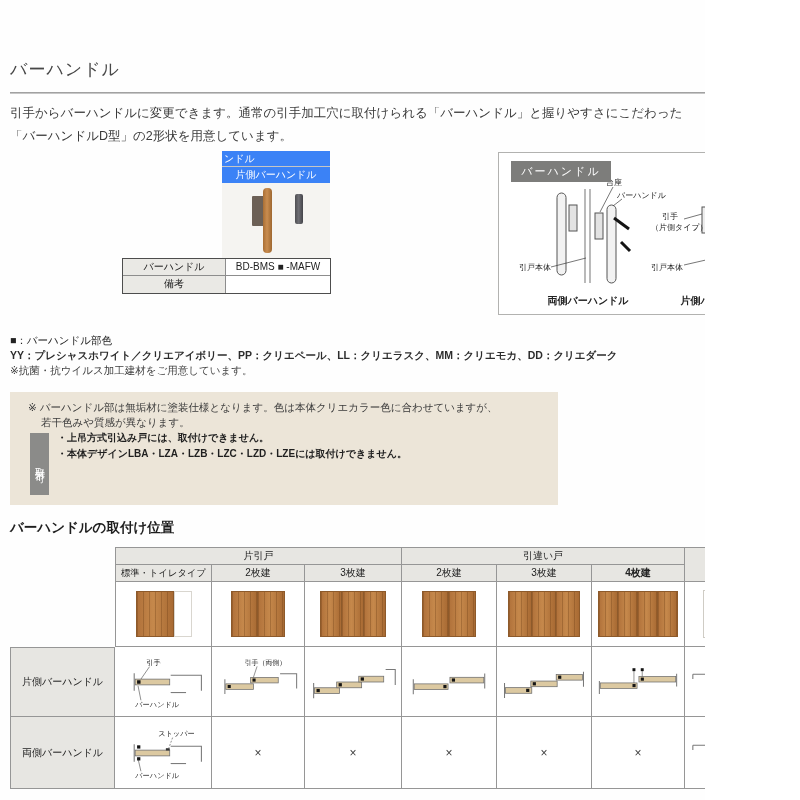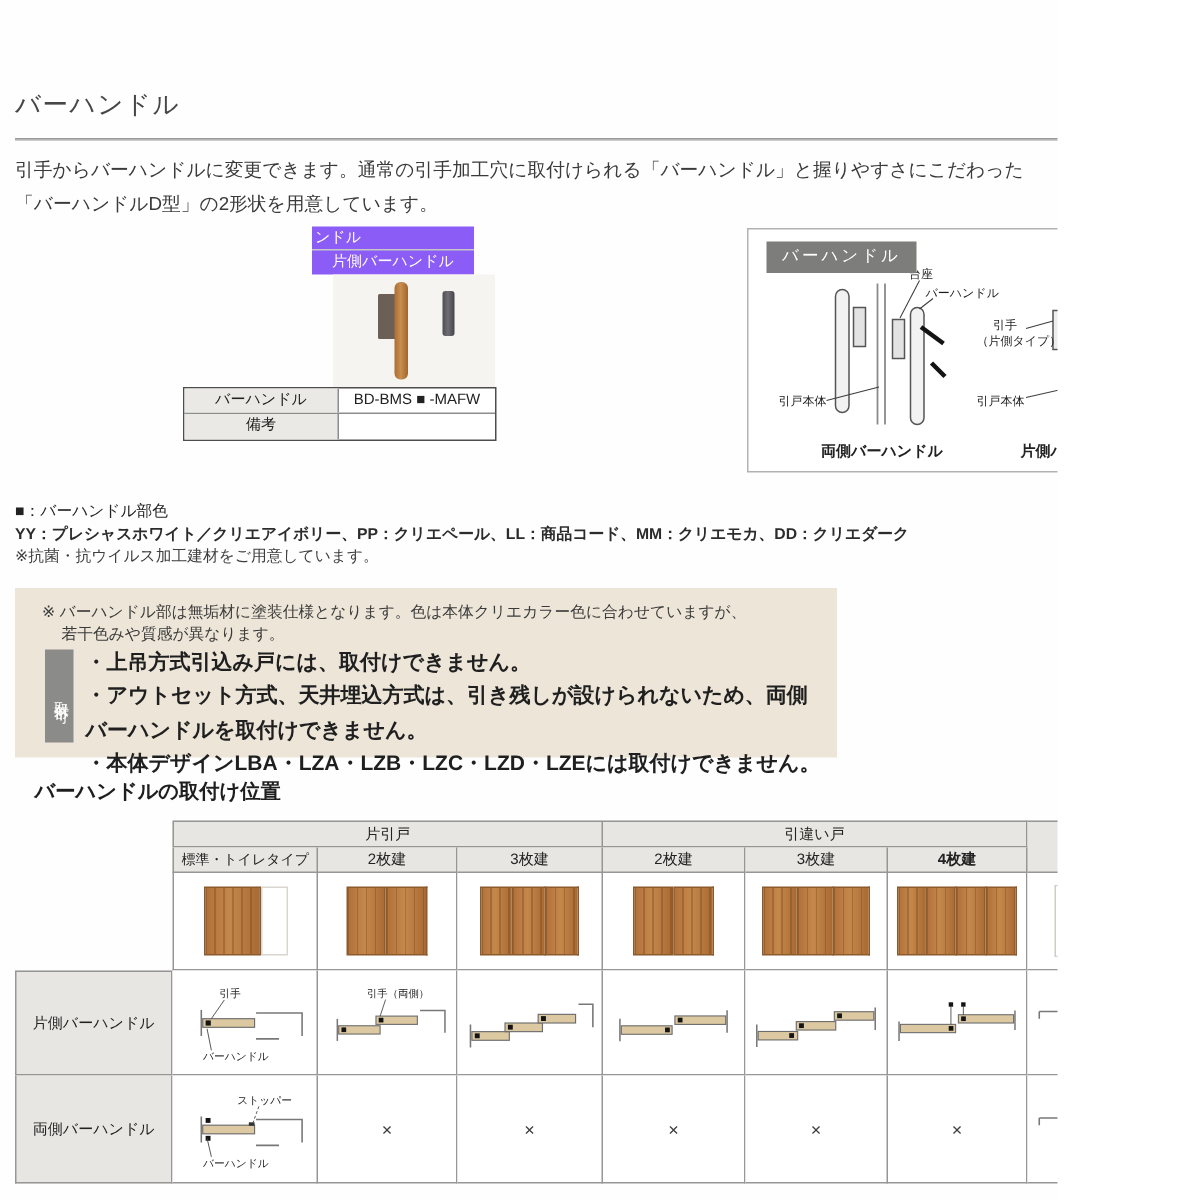--- a/index.html
+++ b/index.html
@@ -7,21 +7,21 @@
   body { font-family:"Liberation Sans","DejaVu Sans",sans-serif; color:#333; }
   #canvas { position:relative; width:705px; height:800px; background:#fefefe; overflow:hidden; }
 
   
   .page-title { position:absolute; left:10px; top:58px; font-size:17px; color:#474747; letter-spacing:1px; }
   .title-rule { position:absolute; left:10px; top:92px; width:772px; height:2px;
                 background:linear-gradient(180deg,#8f8f8f,#d9d9d9); }
   .intro { position:absolute; left:10px; top:102px; width:775px; font-size:12.5px; line-height:1.85; color:#3a3a3a; }
 
   
-  .product-tab { position:absolute; left:208px; top:151px; width:108px; background:#8b5cf6; color:#fff; }
+  .product-tab { position:absolute; left:222px; top:151px; width:108px; background:#3b82f6; color:#fff; }
   .tab-top { height:15px; line-height:15px; font-size:10px; padding-left:2px; }
   .tab-bottom { height:17px; line-height:16px; font-size:10px; text-align:center; border-top:1px solid #c6c6c4; }
   .product-photo { position:absolute; left:222px; top:183px; width:108px; height:75px; background:#f5f4f1; }
   .ph-plate { position:absolute; left:30px; top:13px; width:13px; height:30px; background:#6c6056; border-radius:1px; }
   .ph-bar { position:absolute; left:41px; top:5px; width:9px; height:65px; border-radius:4px;
             background:linear-gradient(90deg,#a96e34,#c98d50 45%,#9e6730); }
   .ph-minibar { position:absolute; left:73px; top:11px; width:8px; height:30px; border-radius:2px;
             background:linear-gradient(90deg,#4e4e52,#6e6e74 45%,#44444a); }
 
   .spec-table { position:absolute; left:122px; top:258px; width:209px; border:1px solid #4d4d4d; background:#fff; }
@@ -48,24 +48,24 @@
   .legend2 { position:absolute; left:10px; top:349px; font-size:10.5px; font-weight:600; color:#2c2c2c; }
   .legend3 { position:absolute; left:10px; top:364px; font-size:10.5px; color:#3e3e3e; }
 
   
   .notice-box { position:absolute; left:10px; top:392px; width:548px; height:113px; background:#ece5d8; }
   .note-l1 { position:absolute; left:18px; top:9px; font-size:10.5px; color:#3a3a3a; }
   .note-l2 { position:absolute; left:31px; top:24px; font-size:10.5px; color:#3a3a3a; }
   .res-tab { position:absolute; left:20px; top:41px; width:19px; height:62px; background:#8b8b89; color:#fff;
              writing-mode:vertical-rl; font-size:10px; letter-spacing:2px;
              display:flex; align-items:center; justify-content:center; }
-  .res-list { position:absolute; left:47px; top:38px; width:494px; font-size:14px; font-weight:bold; color:#1f1f1f; line-height:1.6; }
-
-  
-  .pos-title { position:absolute; left:10px; top:519px; font-size:13.5px; font-weight:bold; color:#1e1e1e;margin-left:13px; }
+  .res-list { position:absolute; left:47px; top:38px; width:494px; font-size:10px; font-weight:bold; color:#1f1f1f; line-height:1.6; }
+
+  
+  .pos-title { position:absolute; left:10px; top:519px; font-size:13.5px; font-weight:bold; color:#1e1e1e; }
   .pos-table { position:absolute; left:10px; top:547px; width:780px; display:grid;
                grid-template-columns:105px 97px 93px 97px 95px 95px 93px 105px;
                grid-template-rows:18px 17px 65px 70px 72px; font-size:10px; color:#222; }
   .pcell { border-right:1px solid #969696; border-bottom:1px solid #969696;
            display:flex; align-items:center; justify-content:center; background:#fff; }
   .bt { border-top:1px solid #969696; } .bl { border-left:1px solid #969696; }
   .phdr { background:#e7e6e2; }
   .pblank { background:transparent; border:none; }
   .rowlabel { background:#e7e6e2; font-size:10px; }
   .smallhdr { font-size:9.3px; }
@@ -156,30 +156,29 @@
       <text class="dtext" x="163" y="66">引手</text>
       <text class="dtext" x="152" y="77">（片側タイプ）</text>
       <text class="dtext" x="152" y="117">引戸本体</text>
     </svg>
     <div class="panel-title">バーハンドル</div>
     <div class="diag-caption cap-both">両側バーハンドル</div>
     <div class="diag-caption cap-one">片側バーハンドル</div>
   </div>
 
   <div class="legend1">■：バーハンドル部色</div>
-  <div class="legend2">YY：プレシャスホワイト／クリエアイボリー、PP：クリエペール、LL：商品コード、MM：クリエモカ、DD：クリエダーク</div>
+  <div class="legend2">YY：プレシャスホワイト／クリエアイボリー、PP：クリエペール、LL：クリエラスク、MM：クリエモカ、DD：クリエダーク</div>
   <div class="legend3">※抗菌・抗ウイルス加工建材をご用意しています。</div>
 
   <div class="notice-box">
     <div class="note-l1">※ バーハンドル部は無垢材に塗装仕様となります。色は本体クリエカラー色に合わせていますが、</div>
     <div class="note-l2">若干色みや質感が異なります。</div>
     <div class="res-tab">取付不可</div>
     <div class="res-list">
       <div>・上吊方式引込み戸には、取付けできません。</div>
-      <div>・アウトセット方式、天井埋込方式は、引き残しが設けられないため、両側バーハンドルを取付けできません。</div>
       <div>・本体デザインLBA・LZA・LZB・LZC・LZD・LZEには取付けできません。</div>
     </div>
   </div>
 
   <div class="pos-title">バーハンドルの取付け位置</div>
 
   <div class="pos-table">
     <div class="pblank" style="grid-column:1;grid-row:1/span 3;"></div>
     <div class="pcell phdr bt bl" style="grid-column:2/span 3;grid-row:1;">片引戸</div>
     <div class="pcell phdr bt" style="grid-column:5/span 3;grid-row:1;">引違い戸</div>

